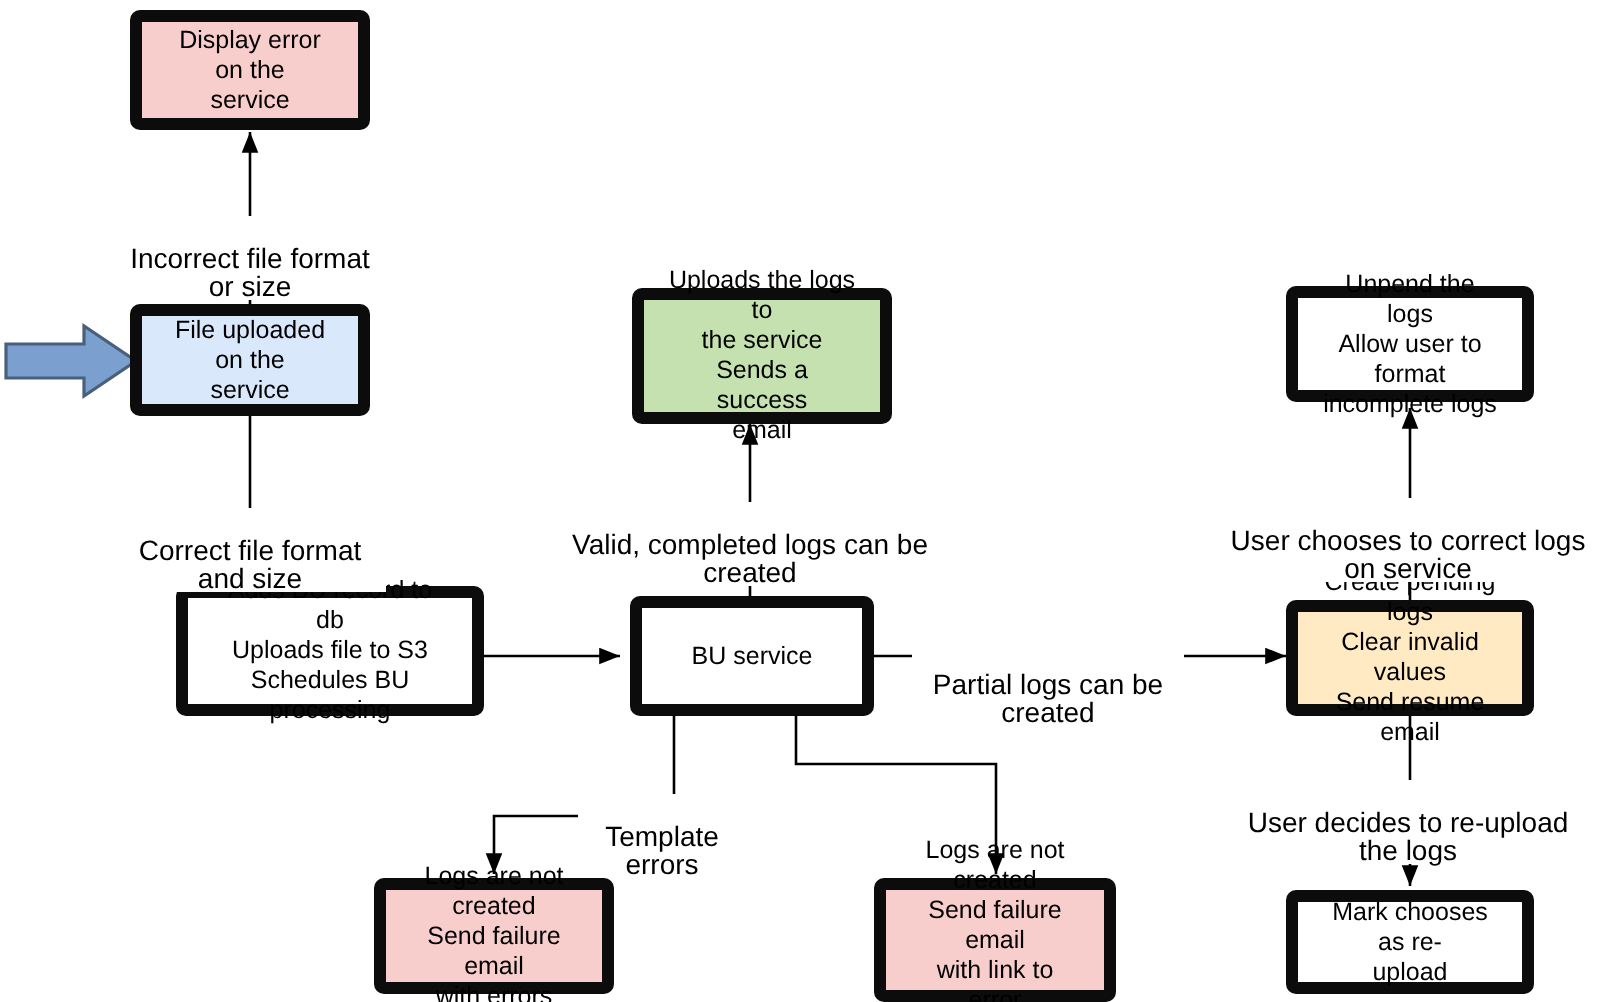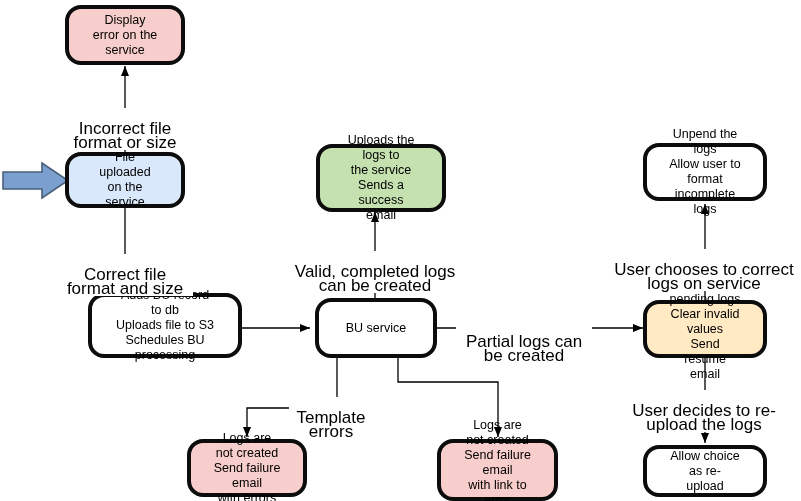--- a/index.html
+++ b/index.html
@@ -21,42 +21,42 @@
     position: absolute;
     left: 0;
     top: 0;
     width: 801px;
     height: 501px;
     pointer-events: none;
   }
   .node {
     position: absolute;
     box-sizing: border-box;
-    border: 4px solid #1d4ed8;
-    border-radius: 16px;
+    border: 6px solid #1d4ed8;
+    border-radius: 5px;
     display: flex;
     align-items: center;
     justify-content: center;
     text-align: center;
     font-size: 12.5px;
     line-height: 15px;
     color: #000000;
-    padding: 2px 22px;
+    padding: 2px 12px;
     background: #ffffff;
     white-space: pre-line;
   }
   .node-pink   { background: #f8cecc; border-color: #0c0c0c; }
   .node-blue   { background: #dae8fc; border-color: #0c0c0c; }
   .node-green  { background: #c5e1b0; border-color: #0c0c0c; }
   .node-yellow { background: #ffeac4; border-color: #0c0c0c; }
   .node-white  { background: #ffffff; border-color: #0c0c0c; }
 
   .edge-label {
     position: absolute;
-    font-size: 17px;
+    font-size: 14px;
     line-height: 14px;
     color: #000000;
     background: #ffffff;
     text-align: center;
     white-space: pre-line;
     padding: 0 2px;
     box-sizing: border-box;
   }
   .block-arrow {
     position: absolute;
@@ -143,21 +143,21 @@
 incomplete logs</span>
   </div>
 
   <div class="node node-yellow" style="left:643px; top:300px; width:124px; height:58px;">
     <span>Create pending logs
 Clear invalid values
 Send resume email</span>
   </div>
 
   <div class="node node-white" style="left:643px; top:445px; width:124px; height:52px;">
-    <span>Allow choice as re-
+    <span>Mark chooses as re-
 upload</span>
   </div>
 
   <div class="edge-label" style="left:57px; top:108px; width:136px;">
     <span>Incorrect file format or size</span>
   </div>
 
   <div class="edge-label" style="left:57px; top:254px; width:136px;">
     <span>Correct file format and size</span>
   </div>

